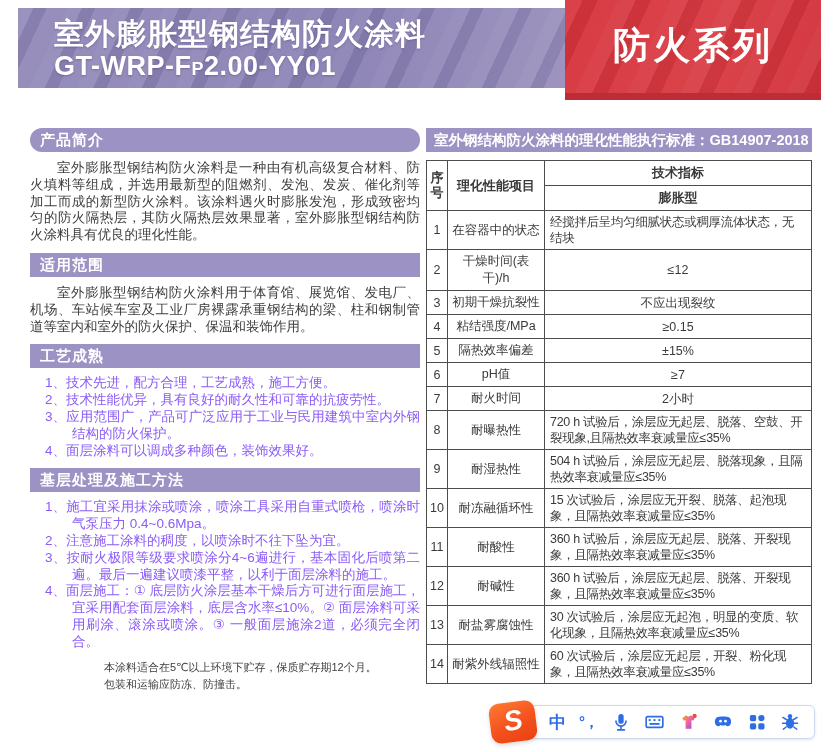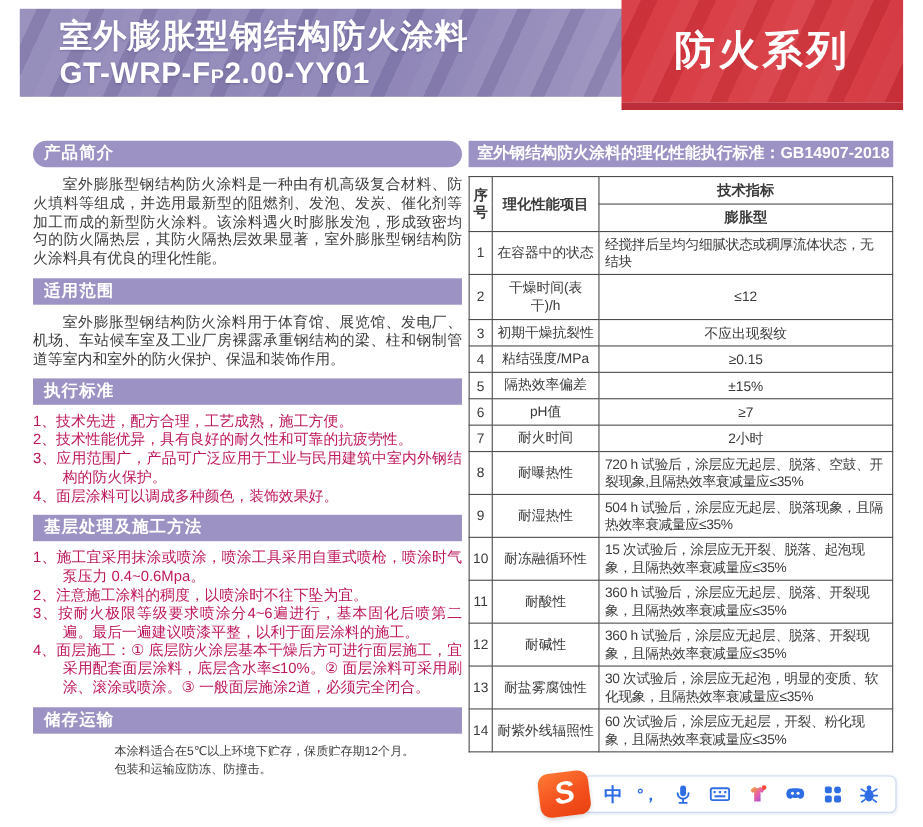--- a/index.html
+++ b/index.html
@@ -36,21 +36,21 @@
     height:24px; line-height:24px; padding-left:10px; letter-spacing:1px;
   }
   
   .left-col { position:absolute; left:30px; top:128px; width:390px; }
   .left-col .bar { margin-top:9px; }
   .left-col .bar:first-child { margin-top:0;border-radius:12px; }
   .para { font-size:13.5px; line-height:16.8px; text-align:justify; margin:8px 0 4px 0; color:#3d3d3d; }
   .para.indent { text-indent:2em; }
   .list { margin:7px 0 4px 0; }
   .list-item { font-size:13.5px; line-height:16.8px; text-align:justify;
-               padding-left:27px; text-indent:-27px; color:#be185d; }
+               padding-left:27px; text-indent:-27px; color:#8b5cf6;margin-left:15px; }
   .storage-block { margin:8px 0 0 0; padding-left:28px; }
   .storage-line { font-size:11px; line-height:17px; color:#3d3d3d;margin-left:46px; }
   
   .right-col { position:absolute; left:426px; top:128px; width:386px; }
   .table-bar { display:flex; padding-left:8px; letter-spacing:0; }
   .table-bar span { font-size:14.5px; }
   table.props { width:100%; border-collapse:collapse; margin-top:8px; table-layout:fixed; }
   table.props th, table.props td { border:1px solid #4d4d4d; }
   table.props th {
     font-size:13px; font-weight:bold; color:#3a3a3a; padding:3px 2px; text-align:center;
@@ -96,37 +96,36 @@
     <span>防火系列</span>
   </div>
 
   <div class="left-col">
     <div class="bar">产品简介</div>
     <p class="para indent">室外膨胀型钢结构防火涂料是一种由有机高级复合材料、防火填料等组成，并选用最新型的阻燃剂、发泡、发炭、催化剂等加工而成的新型防火涂料。该涂料遇火时膨胀发泡，形成致密均匀的防火隔热层，其防火隔热层效果显著，室外膨胀型钢结构防火涂料具有优良的理化性能。</p>
 
     <div class="bar">适用范围</div>
     <p class="para indent">室外膨胀型钢结构防火涂料用于体育馆、展览馆、发电厂、机场、车站候车室及工业厂房裸露承重钢结构的梁、柱和钢制管道等室内和室外的防火保护、保温和装饰作用。</p>
 
-    <div class="bar">执行标准</div>
+    <div class="bar">工艺成熟</div>
     <div class="list">
         <div class="list-item">1、技术先进，配方合理，工艺成熟，施工方便。</div>
         <div class="list-item">2、技术性能优异，具有良好的耐久性和可靠的抗疲劳性。</div>
         <div class="list-item">3、应用范围广，产品可广泛应用于工业与民用建筑中室内外钢结构的防火保护。</div>
         <div class="list-item">4、面层涂料可以调成多种颜色，装饰效果好。</div>
       </div>
 
     <div class="bar">基层处理及施工方法</div>
     <div class="list">
         <div class="list-item">1、施工宜采用抹涂或喷涂，喷涂工具采用自重式喷枪，喷涂时气泵压力 0.4~0.6Mpa。</div>
         <div class="list-item">2、注意施工涂料的稠度，以喷涂时不往下坠为宜。</div>
         <div class="list-item">3、按耐火极限等级要求喷涂分4~6遍进行，基本固化后喷第二遍。最后一遍建议喷漆平整，以利于面层涂料的施工。</div>
         <div class="list-item">4、面层施工：① 底层防火涂层基本干燥后方可进行面层施工，宜采用配套面层涂料，底层含水率≤10%。② 面层涂料可采用刷涂、滚涂或喷涂。③ 一般面层施涂2道，必须完全闭合。</div>
       </div>
 
-    <div class="bar">储存运输</div>
     <div class="storage-block">
       <div class="storage-line">本涂料适合在5℃以上环境下贮存，保质贮存期12个月。</div>
       <div class="storage-line">包装和运输应防冻、防撞击。</div>
     </div>
   </div>
 
   <div class="right-col">
     <div class="bar table-bar">
       <span>室外钢结构防火涂料的理化性能</span>
       <span>执行标准：GB14907-2018</span>

